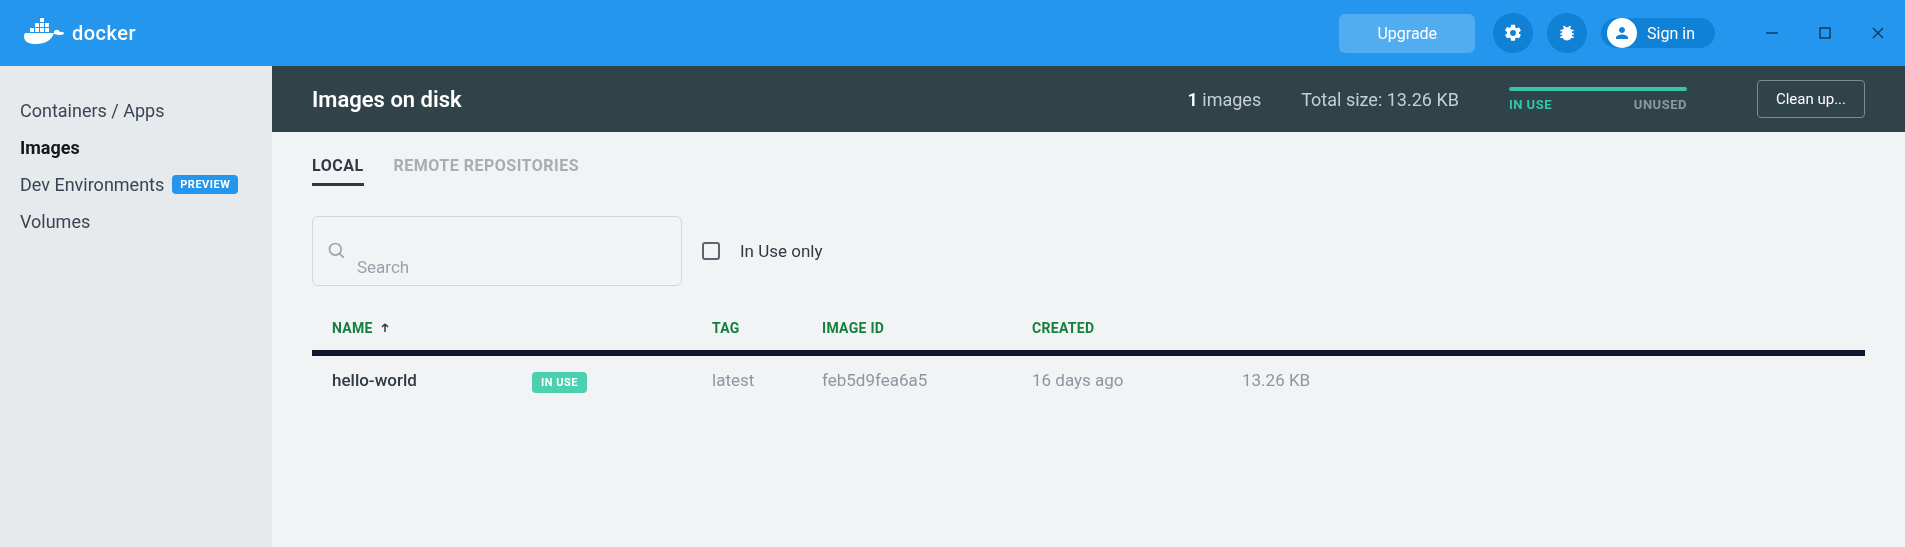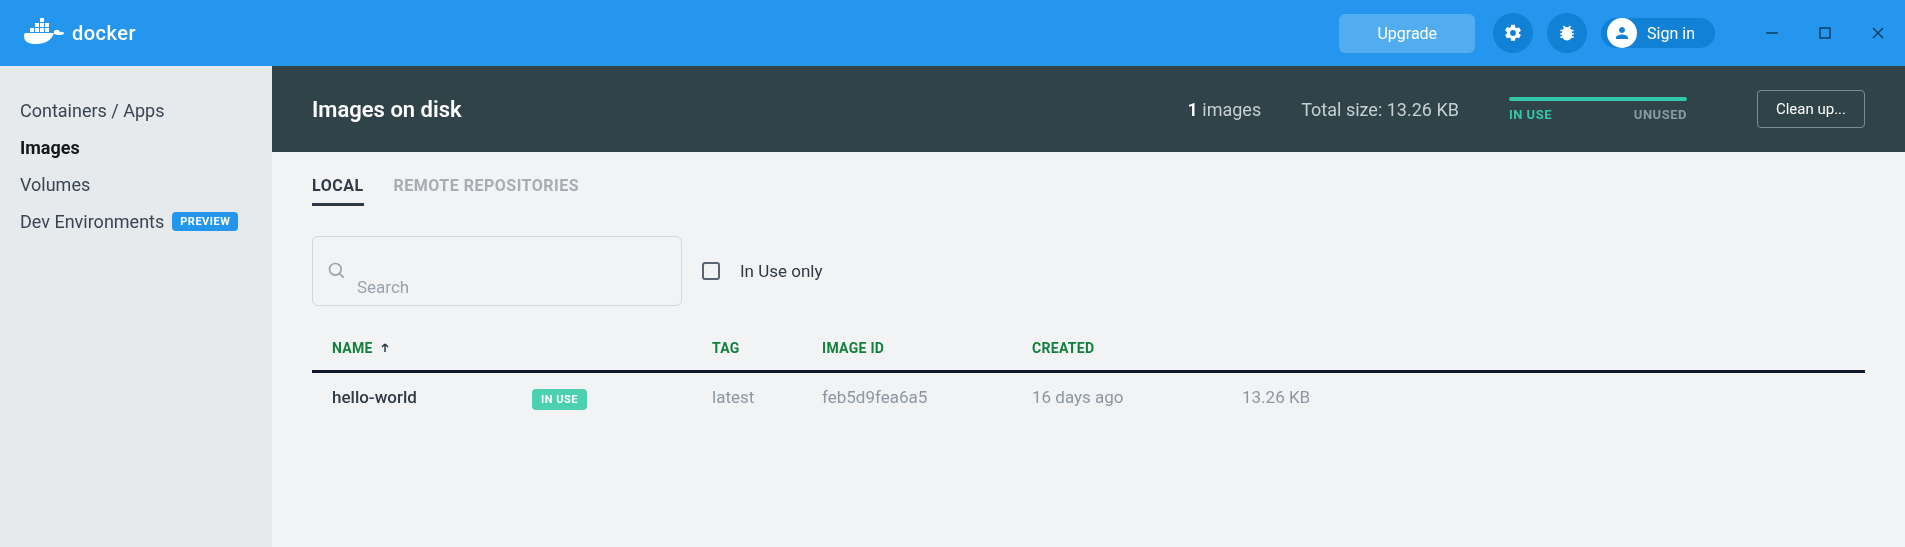--- a/index.html
+++ b/index.html
@@ -23,21 +23,21 @@
   
   .sidebar { width: 272px; background: #e7eaed; padding: 26px 20px; }
   .side-item { font-size: 18px; color: #3a4554; padding: 8px 0; cursor: pointer; display: flex; align-items: center; gap: 8px; }
   .side-item.active { font-weight: 700; color: #15171a; }
   .preview-badge { background: #2496ed; color: #fff; font-size: 11px; font-weight: 700; padding: 3px 8px; border-radius: 4px; letter-spacing: 0.5px; }
   
   
   .main { flex: 1; display: flex; flex-direction: column; background: #f2f3f5; }
   
   
-  .diskhead { background: #304349; color: #fff; height: 86px; display: flex; align-items: center; padding: 0 40px; gap: 40px; }
+  .diskhead { background: #304349; color: #fff; height: 66px; display: flex; align-items: center; padding: 0 40px; gap: 40px; }
   .disk-title { font-size: 22px; font-weight: 600; }
   .disk-spacer { flex: 1; }
   .disk-stat { font-size: 18px; color: #c6d0d3; }
   .disk-stat .num { color: #fff; font-weight: 600; }
   .usage { display: flex; flex-direction: column; gap: 6px; margin-left: 10px; }
   .usage-bar { width: 178px; height: 4px; background: #34c6a8; border-radius: 2px; }
   .usage-labels { display: flex; justify-content: space-between; font-size: 13px; font-weight: 700; letter-spacing: 0.5px; }
   .usage-in { color: #34c6a8; }
   .usage-un { color: #8a9aa0; }
   .cleanup-btn { background: transparent; border: 1px solid #7b8c92; color: #fff; border-radius: 4px; padding: 9px 18px; font-size: 15px; cursor: pointer; margin-left: 30px; }
@@ -53,21 +53,21 @@
   .search-box input { border: none; outline: none; background: transparent; font-size: 17px; color: #555; flex: 1; margin-top: 32px; }
   .search-box input::placeholder { color: #9aa3ab; }
   .checkbox { width: 18px; height: 18px; border: 2px solid #5a6570; border-radius: 3px; cursor: pointer; }
   .chk-label { font-size: 17px; color: #2f3a44; }
   
   
   .table { padding: 0 40px; }
   .thead, .trow { display: grid; grid-template-columns: 200px 180px 110px 210px 210px 1fr; align-items: center; padding: 14px 20px; }
   .thead { font-size: 14px; font-weight: 700; color: #15803d; letter-spacing: 0.3px; }
   .thead .col { display: flex; align-items: center; gap: 6px; }
-  .trow { border-top: 3px solid #0f172a; font-size: 17px; }
+  .trow { border-top: 6px solid #0f172a; font-size: 17px; }
   .trow .name { color: #2f3a44; font-weight: 500; }
   .badge-inuse { background: #4bd1b0; color: #fff; font-size: 11px; font-weight: 700; padding: 4px 9px; border-radius: 4px; width: fit-content; letter-spacing: 0.5px; }
   .trow .muted { color: #8d97a1; }
   
   svg { display: block; }
 </style>
 </head>
 <body>
 
 <div class="titlebar">
@@ -131,26 +131,26 @@
 <div class="body">
 
   <div class="sidebar">
     <div class="side-item">
         <span>Containers / Apps</span>
       </div>
     <div class="side-item active">
         <span>Images</span>
       </div>
     <div class="side-item">
-        <span>Volumes</span>
-      </div>
-    <div class="side-item">
       <span>Dev Environments</span>
       <span class="preview-badge">PREVIEW</span>
     </div>
+    <div class="side-item">
+        <span>Volumes</span>
+      </div>
   </div>
 
   <div class="main">
     <div class="diskhead">
       <div class="disk-title">Images on disk</div>
       <div class="disk-spacer"></div>
       <div class="disk-stat">
         <span class="num">1</span>
         <span>images</span>
       </div>

